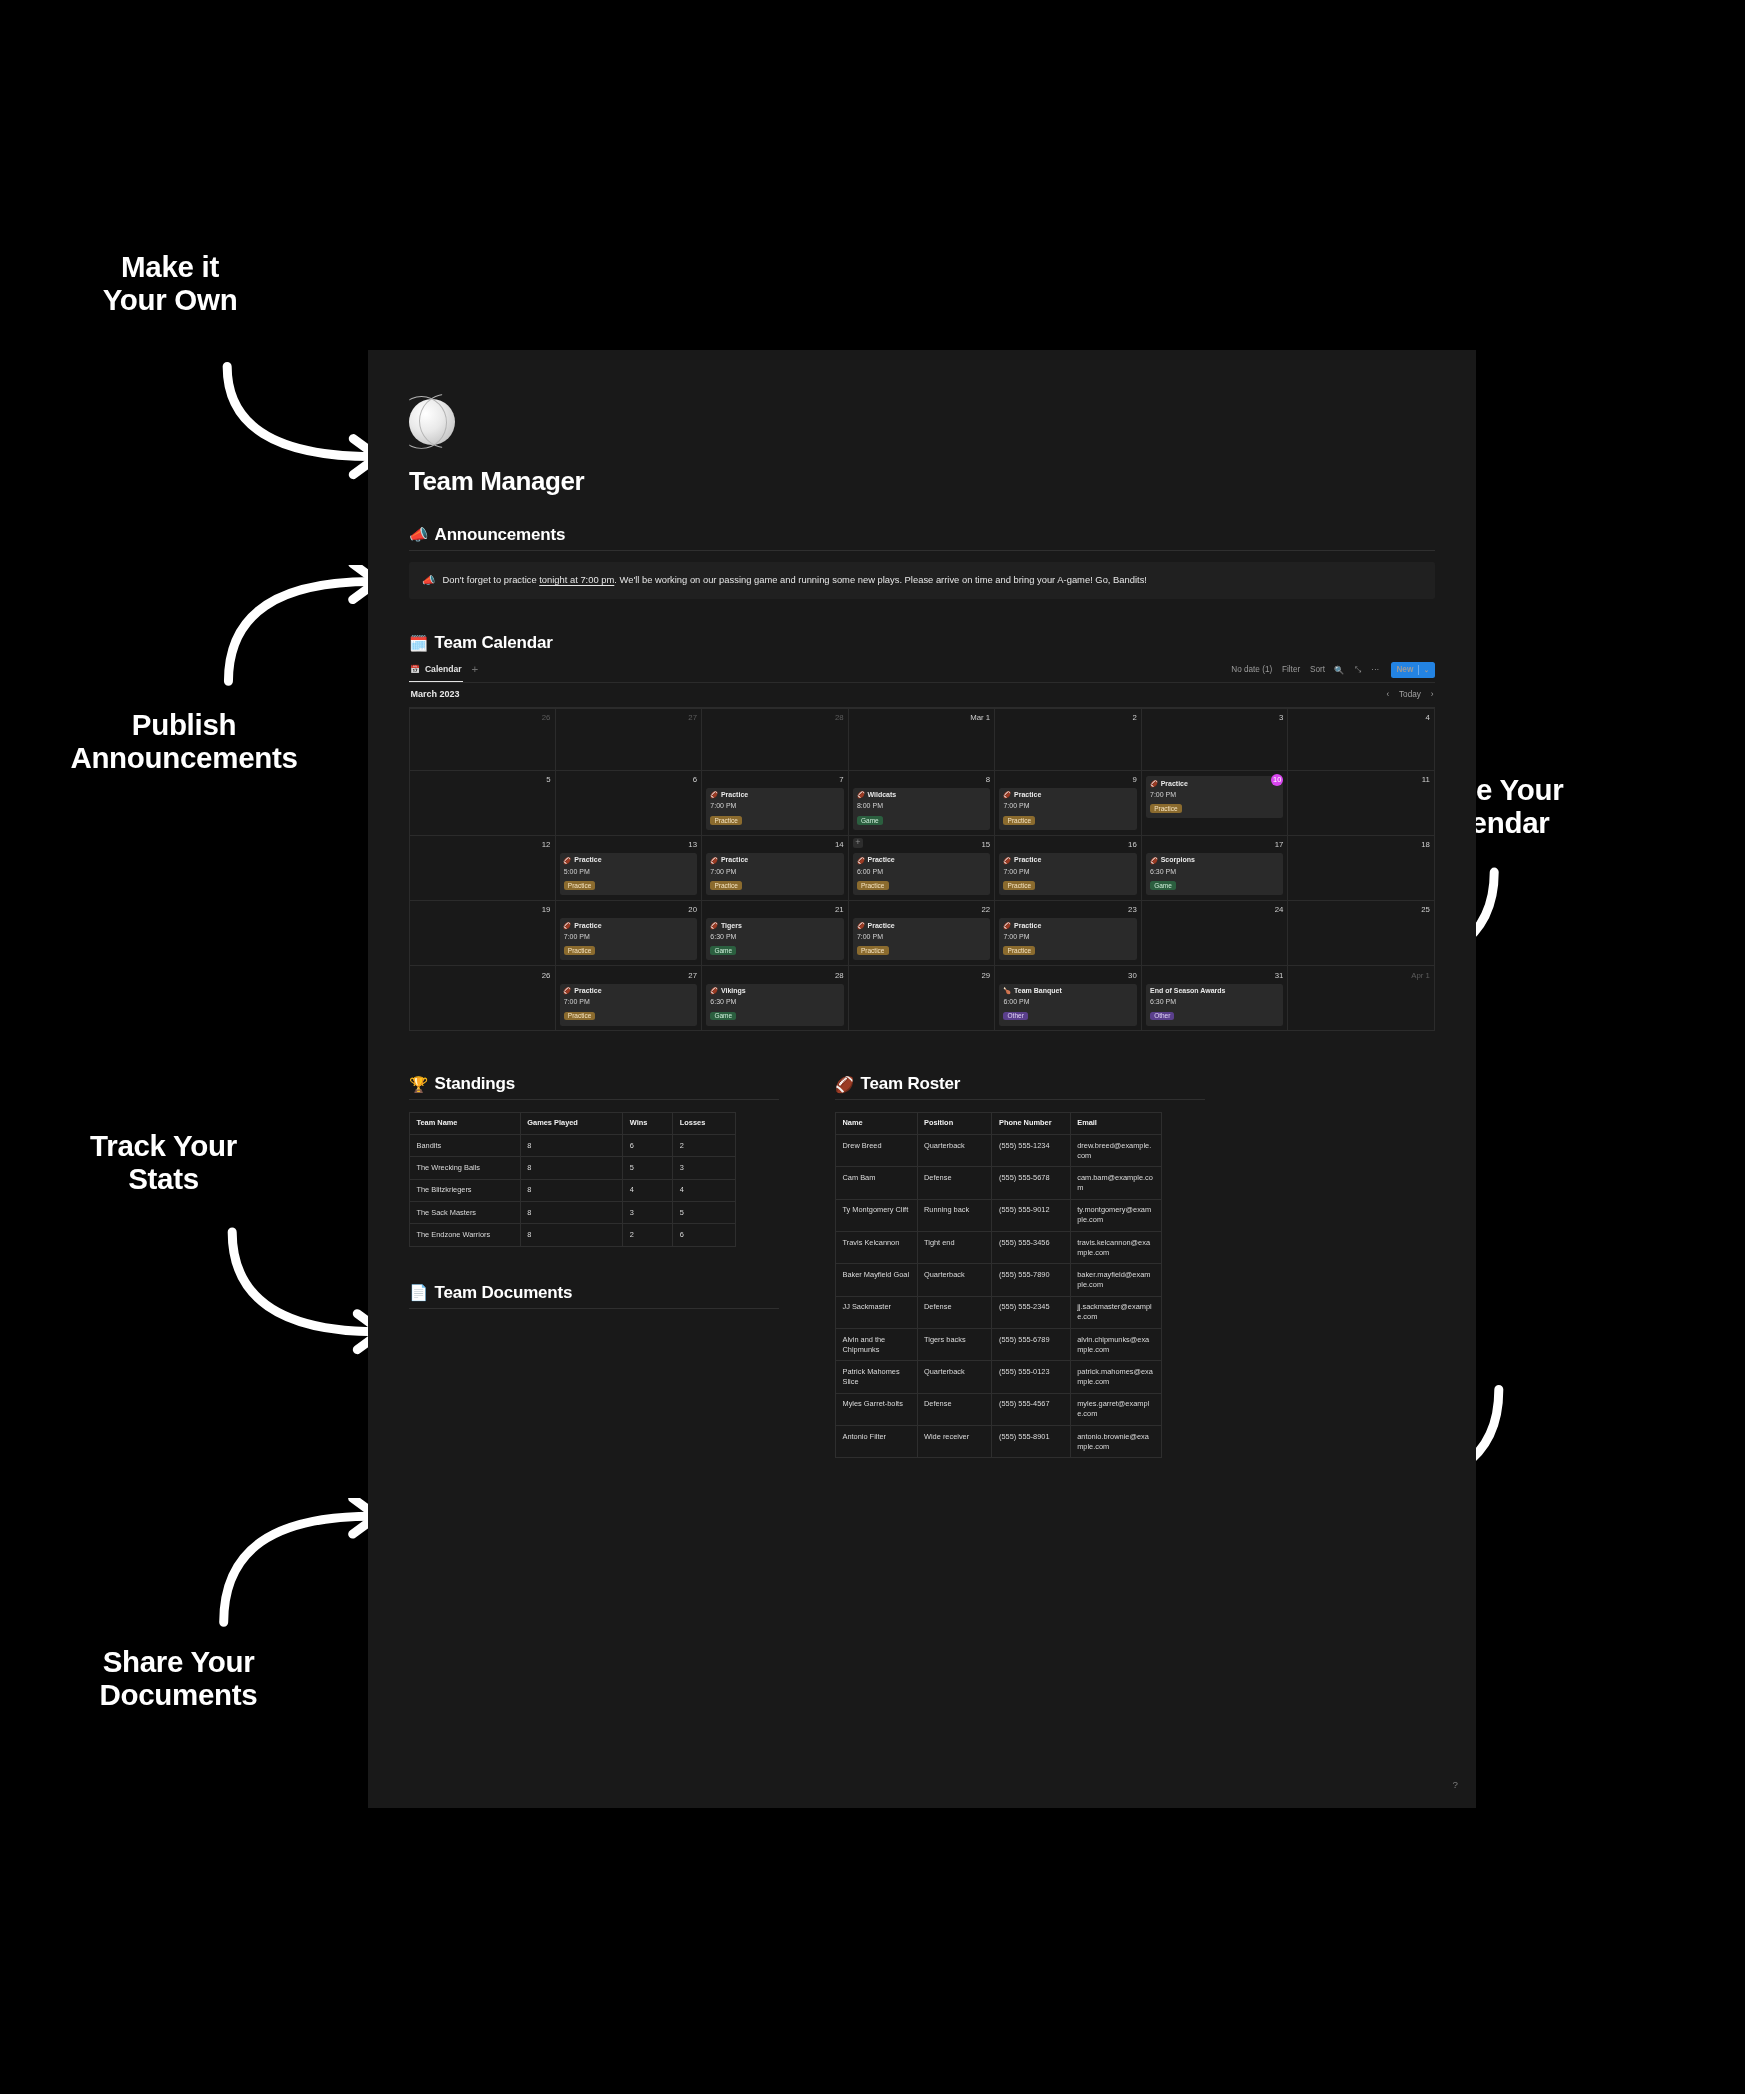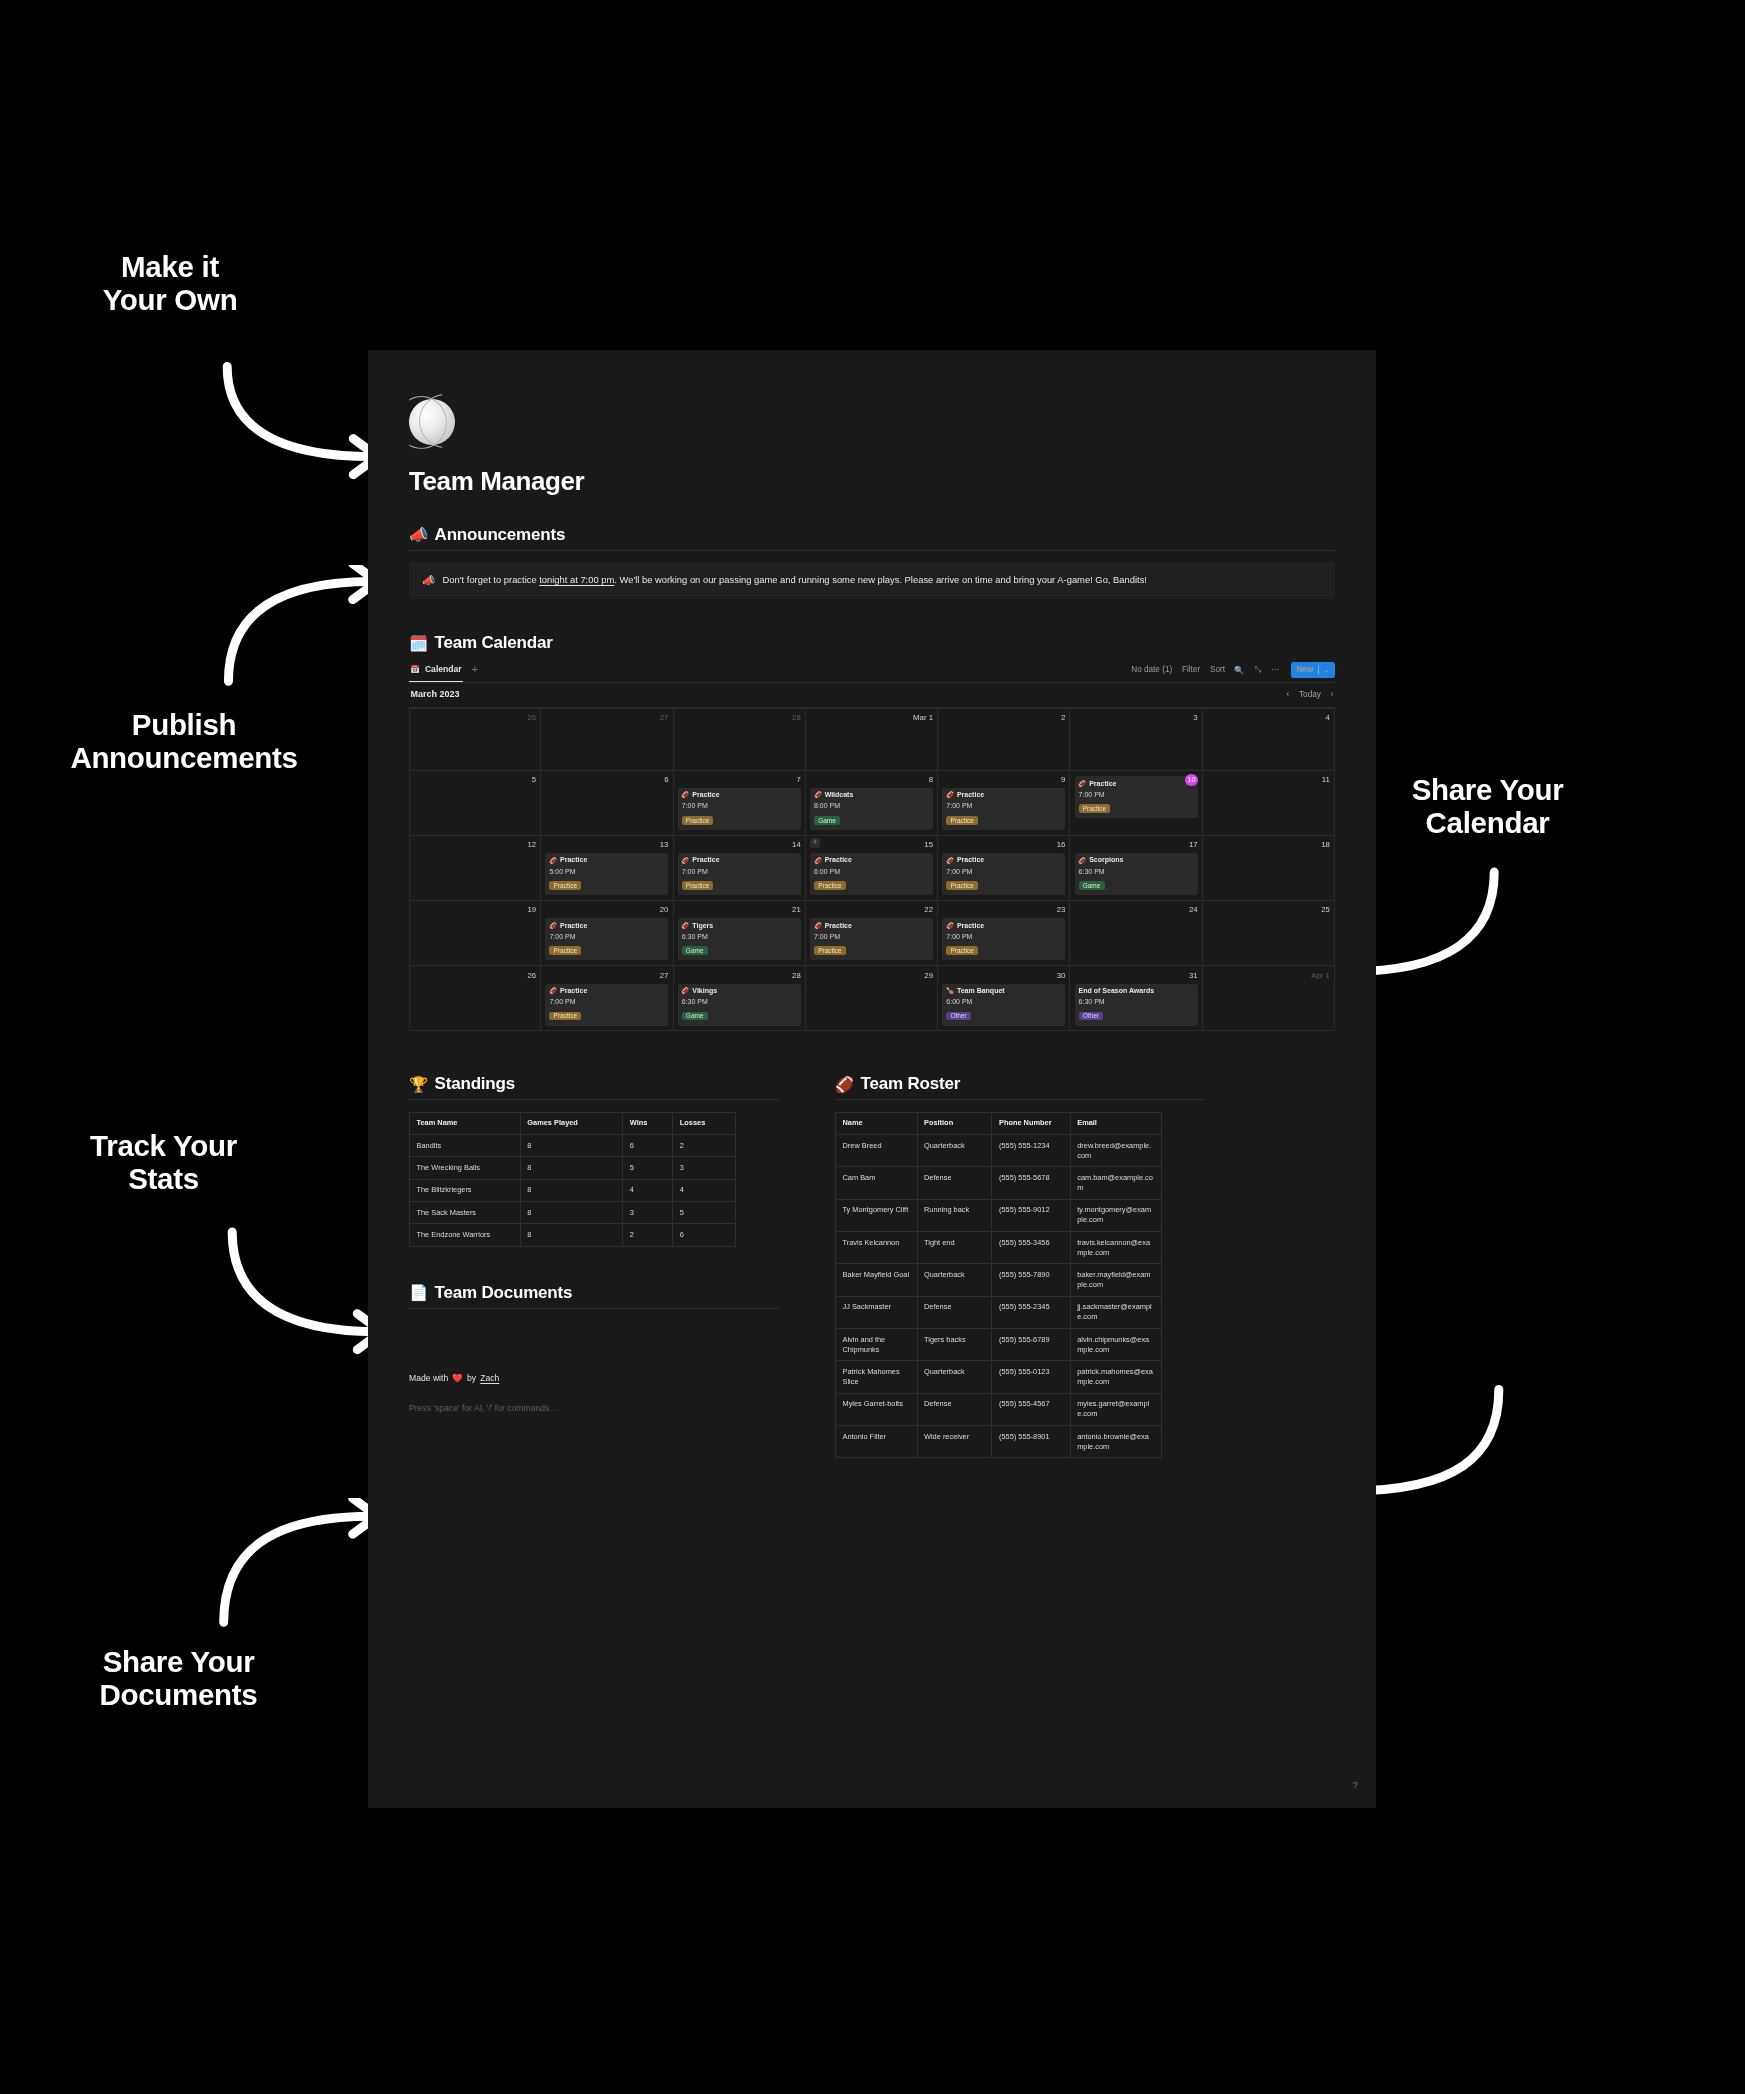--- a/index.html
+++ b/index.html
@@ -21,21 +21,21 @@
     text-align: center;
     letter-spacing: -0.3px;
     white-space: pre-line;
   }
   .arrow-svg { position: absolute; pointer-events: none; }
 
   
   .app-window {
     position: absolute;
     left: 368px; top: 350px;
-    width: 1008px; height: 1458px;
+    width: 1108px; height: 1458px;
     background: #191919;
     overflow: hidden;
   }
   .page-inner { padding: 49px 41px 0 41px; }
 
   .page-icon {
     width: 46px; height: 46px; border-radius: 50%;
     background: radial-gradient(circle at 36% 32%, #ffffff 0%, #e9e9e9 42%, #c9c9c9 75%, #a8a8a8 100%);
     position: relative;
     margin-bottom: 21px;
@@ -549,29 +549,20 @@
           </table>
 
           <div class="docs">
             <div class="h2">
               <span class="emo">📄</span>
               <span>Team Documents</span>
             </div>
             <div class="h2-rule"></div>
           </div>
 
-          <div class="footer">
-            <div class="made-with">
-              <span>Made with</span>
-              <span>❤️</span>
-              <span>by</span>
-              <u>Zach</u>
-            </div>
-            <div class="placeholder">Press 'space' for AI, '/' for commands…</div>
-          </div>
         </div>
 
         <div class="col-right">
           <div class="h2">
             <span class="emo">🏈</span>
             <span>Team Roster</span>
           </div>
           <div class="h2-rule"></div>
           <table class="nt roster">
             <thead>

